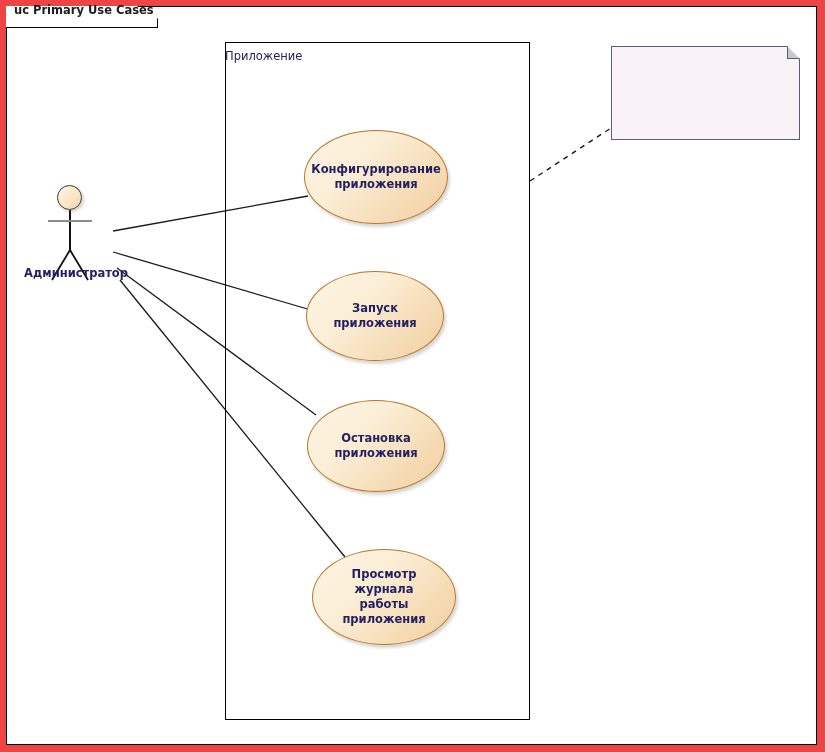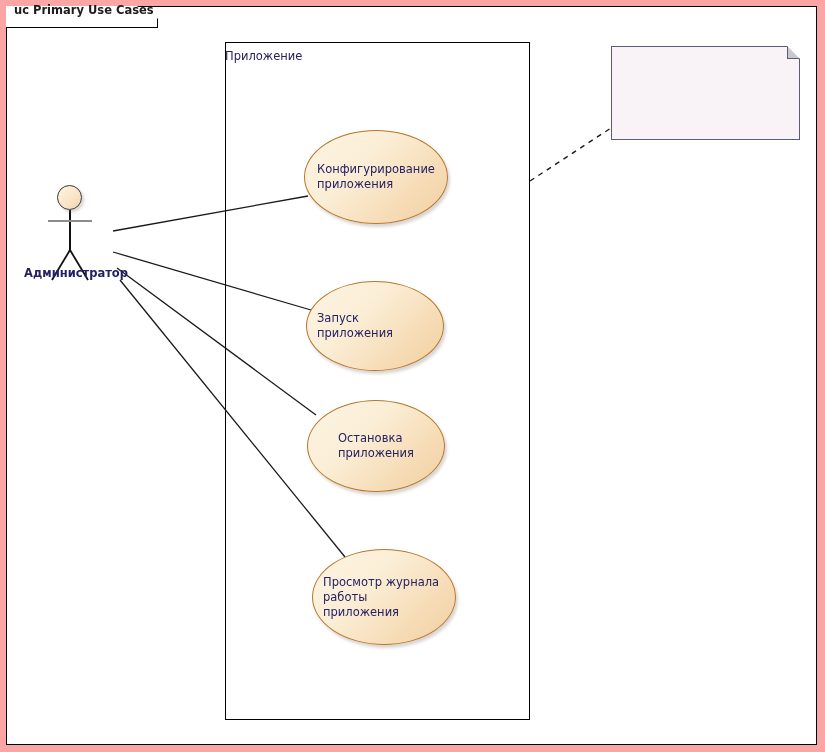--- a/index.html
+++ b/index.html
@@ -7,21 +7,21 @@
     padding: 0;
     background: #ffffff;
   }
   body {
     font-family: "DejaVu Sans", "Liberation Sans", sans-serif;
   }
   #canvas {
     position: relative;
     width: 825px;
     height: 752px;
-    background: #fca5a5;
+    background: #ef4444;
     overflow: hidden;
   }
 
   
   .frame {
     position: absolute;
     left: 6px;
     top: 6px;
     width: 811px;
     height: 739px;
@@ -88,23 +88,23 @@
     border: 1px solid #b8762a;
     box-sizing: border-box;
     background: linear-gradient(135deg, #fdf4e4 0%, #fbeed6 38%, #f6dcb6 72%, #f0cfa0 100%);
     box-shadow: 2px 3px 3px rgba(120, 110, 100, 0.28);
     display: flex;
     align-items: center;
     justify-content: center;
   }
   .usecase-label {
     font-size: 11.5px;
-    font-weight: normal;
+    font-weight: bold;
     color: #232161;
-    text-align: left;
+    text-align: center;
     line-height: 15px;
     padding: 0 10px;
     white-space: pre-line;
   }
 
   
   .actor-head {
     position: absolute;
     left: 57px;
     top: 185px;
@@ -201,21 +201,21 @@
   </svg>
 
   <div class="actor-head"></div>
   <div class="actor-label">Администратор</div>
 
   <div class="usecase" style="left:304px; top:130px; width:144px; height:94px;">
     <span class="usecase-label">Конфигурирование
 приложения</span>
   </div>
 
-  <div class="usecase" style="left:306px; top:281px; width:138px; height:90px;">
+  <div class="usecase" style="left:306px; top:271px; width:138px; height:90px;">
     <span class="usecase-label">Запуск приложения</span>
   </div>
 
   <div class="usecase" style="left:307px; top:400px; width:138px; height:92px;">
     <span class="usecase-label">Остановка
 приложения</span>
   </div>
 
   <div class="usecase" style="left:312px; top:549px; width:144px; height:96px;">
     <span class="usecase-label">Просмотр журнала

